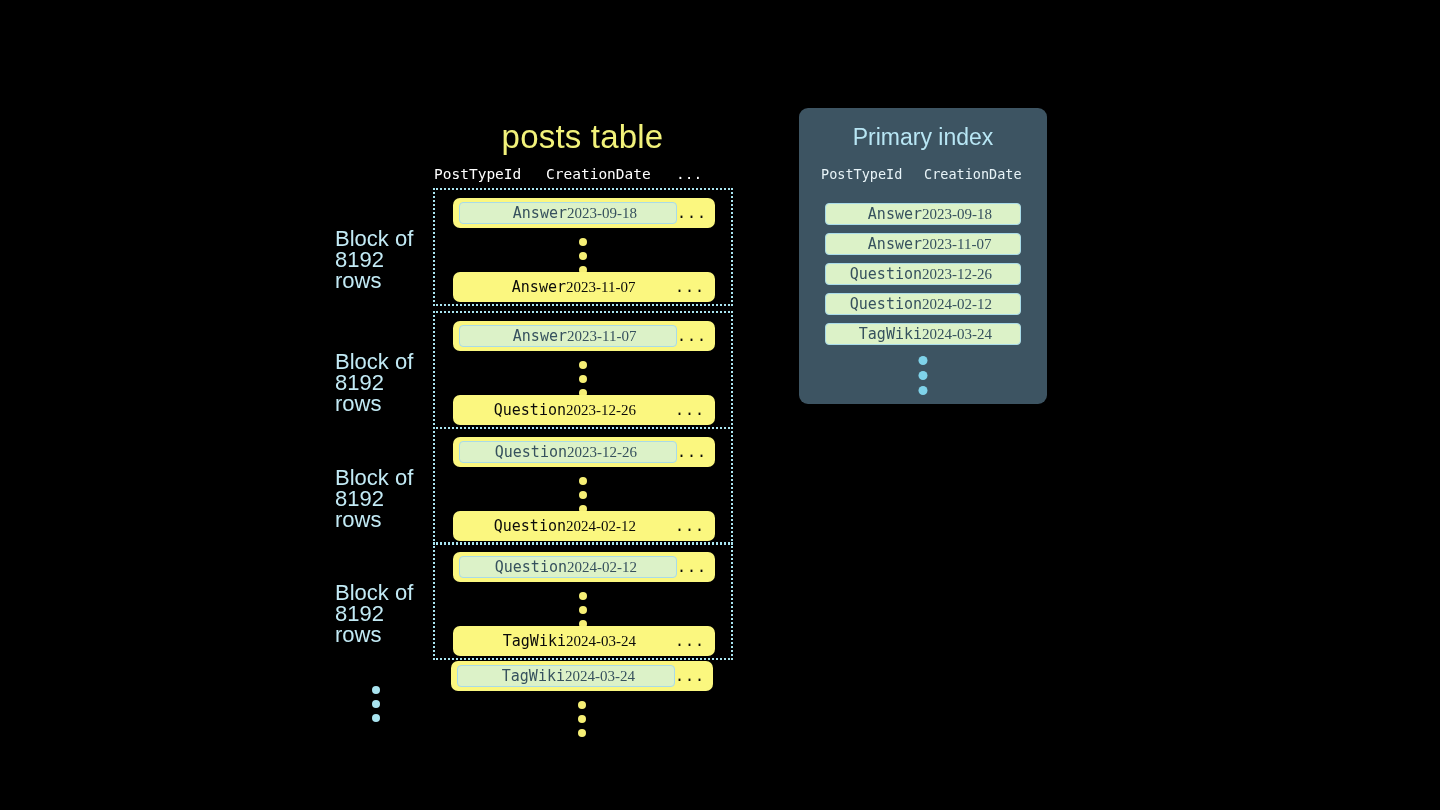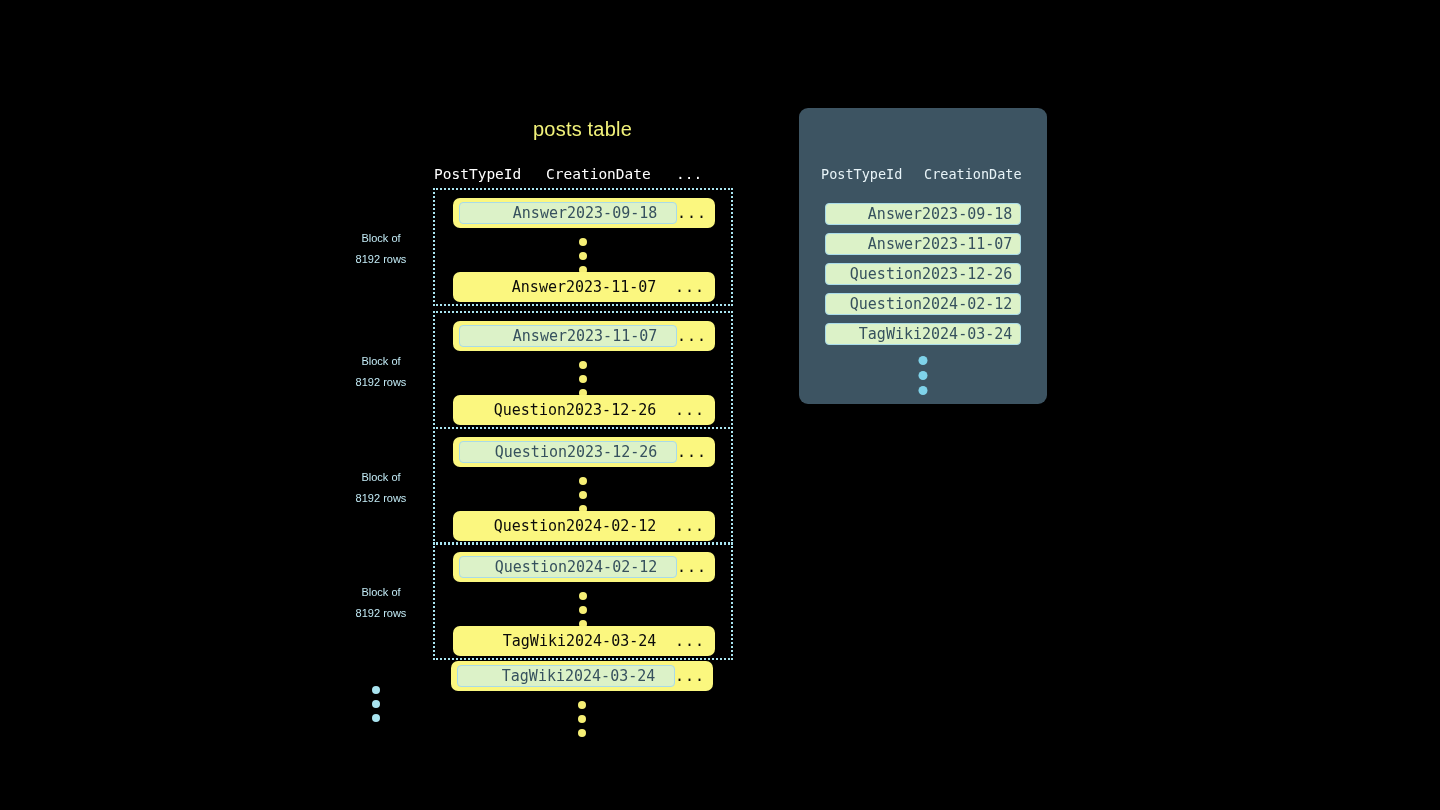--- a/index.html
+++ b/index.html
@@ -22,21 +22,21 @@
     top: 118px;
     width: 410px;
   }
   .table-title {
     position: absolute;
     left: 100px;
     top: 0px;
     width: 305px;
     text-align: center;
     color: #f2f27a;
-    font-size: 20px;
+    font-size: 33px;
     font-family: "Liberation Sans", sans-serif;
     letter-spacing: 0.2px;
   }
   .col-headers {
     position: absolute;
     left: 104px;
     top: 48px;
     width: 290px;
     color: #ffffff;
     font-family: "DejaVu Sans Mono", monospace;
@@ -52,23 +52,22 @@
     position: absolute;
     left: 103px;
     width: 300px;
     border: 2px dotted #a9e4f0;
     box-sizing: border-box;
   }
   .block-label {
     position: absolute;
     left: -100px;
     width: 92px;
-    text-align: center;
     color: #c2eaf5;
-    font-size: 11px;
+    font-size: 22px;
     line-height: 21px;
     font-family: "Liberation Sans", sans-serif;
   }
 
   
   .row {
     position: absolute;
     left: 18px;
     width: 262px;
     height: 30px;
@@ -91,21 +90,21 @@
     color: #0a0a0a;
     white-space: nowrap;
   }
   .row-inner.hl {
     background: #dcf2c8;
     border: 1.5px solid #a9dbe8;
     border-radius: 4px;
     color: #36515e;
   }
   .cell-type { width: 104px; text-align: right; }
-  .cell-date { width: 106px; }
+  .cell-date { width: 106px; font-family: Liberation Serif, serif; }
   .row-dots {
     margin-left: auto;
     margin-right: 14px;
     font-family: "DejaVu Sans Mono", monospace;
     font-size: 15px;
     color: #0a0a0a;
     letter-spacing: 1px;
   }
 
   
@@ -331,20 +330,21 @@
   </div>
 
   <div class="vdots blue" style="top:568px;left:42px;">
     <span></span>
       <span></span>
       <span></span>
   </div>
 </div>
 
 <div id="primary-index">
+  <div class="pi-title">Primary index</div>
 
   <div class="pi-headers">
     <span class="ph-type">PostTypeId</span>
     <span class="ph-date">CreationDate</span>
   </div>
 
   <div class="pi-rows">
     <div class="pi-row">
       <span class="cell-type">Answer</span>
       <span class="cell-date">2023-09-18</span>

